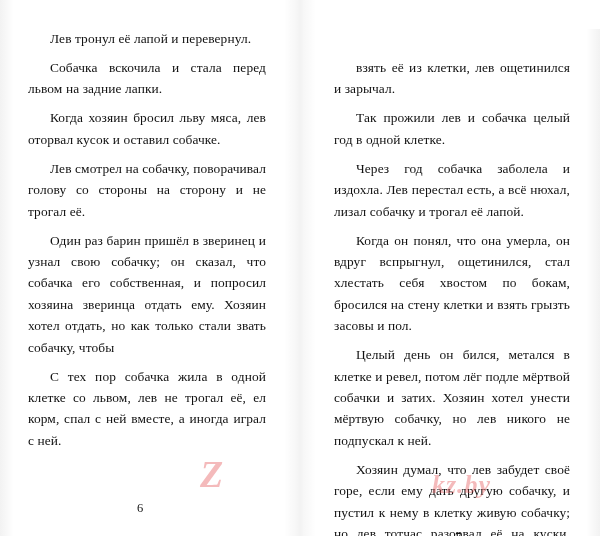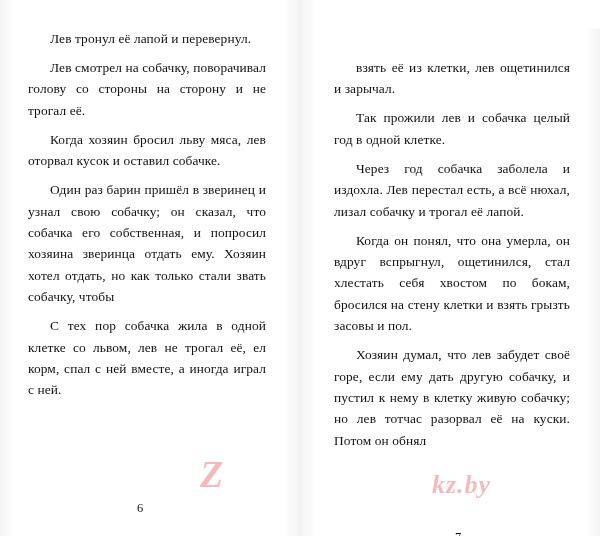--- a/index.html
+++ b/index.html
@@ -127,35 +127,37 @@
   }
 </style>
 </head>
 <body>
 
 <div class="book">
 
   <div class="page page-left">
     <div class="text-col">
       <p>Лев тронул её лапой и перевернул.</p>
+      <p>Собачка вскочила и стала перед львом на задние лапки.</p>
+      <p>Когда хозяин бросил льву мяса, лев оторвал кусок и оставил собачке.</p>
       <p>Лев смотрел на собачку, поворачивал голову со стороны на сторону и не трогал её.</p>
-      <p>Когда хозяин бросил льву мяса, лев оторвал кусок и оставил собачке.</p>
       <p>Один раз барин пришёл в зверинец и узнал свою собачку; он сказал, что собачка его собственная, и попросил хозяина зверинца отдать ему. Хозяин хотел отдать, но как только стали звать собачку, чтобы</p>
       <p>С тех пор собачка жила в одной клетке со львом, лев не трогал её, ел корм, спал с ней вместе, а иногда играл с ней.</p>
     </div>
     <div class="page-number">6</div>
     <div class="edge-left"></div>
   </div>
 
   <div class="page page-right">
     <div class="text-col">
       <p>взять её из клетки, лев ощетинился и зарычал.</p>
       <p>Так прожили лев и собачка целый год в одной клетке.</p>
       <p>Через год собачка заболела и издохла. Лев перестал есть, а всё нюхал, лизал собачку и трогал её лапой.</p>
       <p>Когда он понял, что она умерла, он вдруг вспрыгнул, ощетинился, стал хлестать себя хвостом по бокам, бросился на стену клетки и взять грызть засовы и пол.</p>
+      <p>Целый день он бился, метался в клетке и ревел, потом лёг подле мёртвой собачки и затих. Хозяин хотел унести мёртвую собачку, но лев никого не подпускал к ней.</p>
       <p>Хозяин думал, что лев забудет своё горе, если ему дать другую собачку, и пустил к нему в клетку живую собачку; но лев тотчас разорвал её на куски. Потом он обнял</p>
     </div>
     <div class="page-number">7</div>
     <div class="edge-right"></div>
   </div>
 
   <div class="gutter"></div>
 </div>
 
 <div class="watermark">

